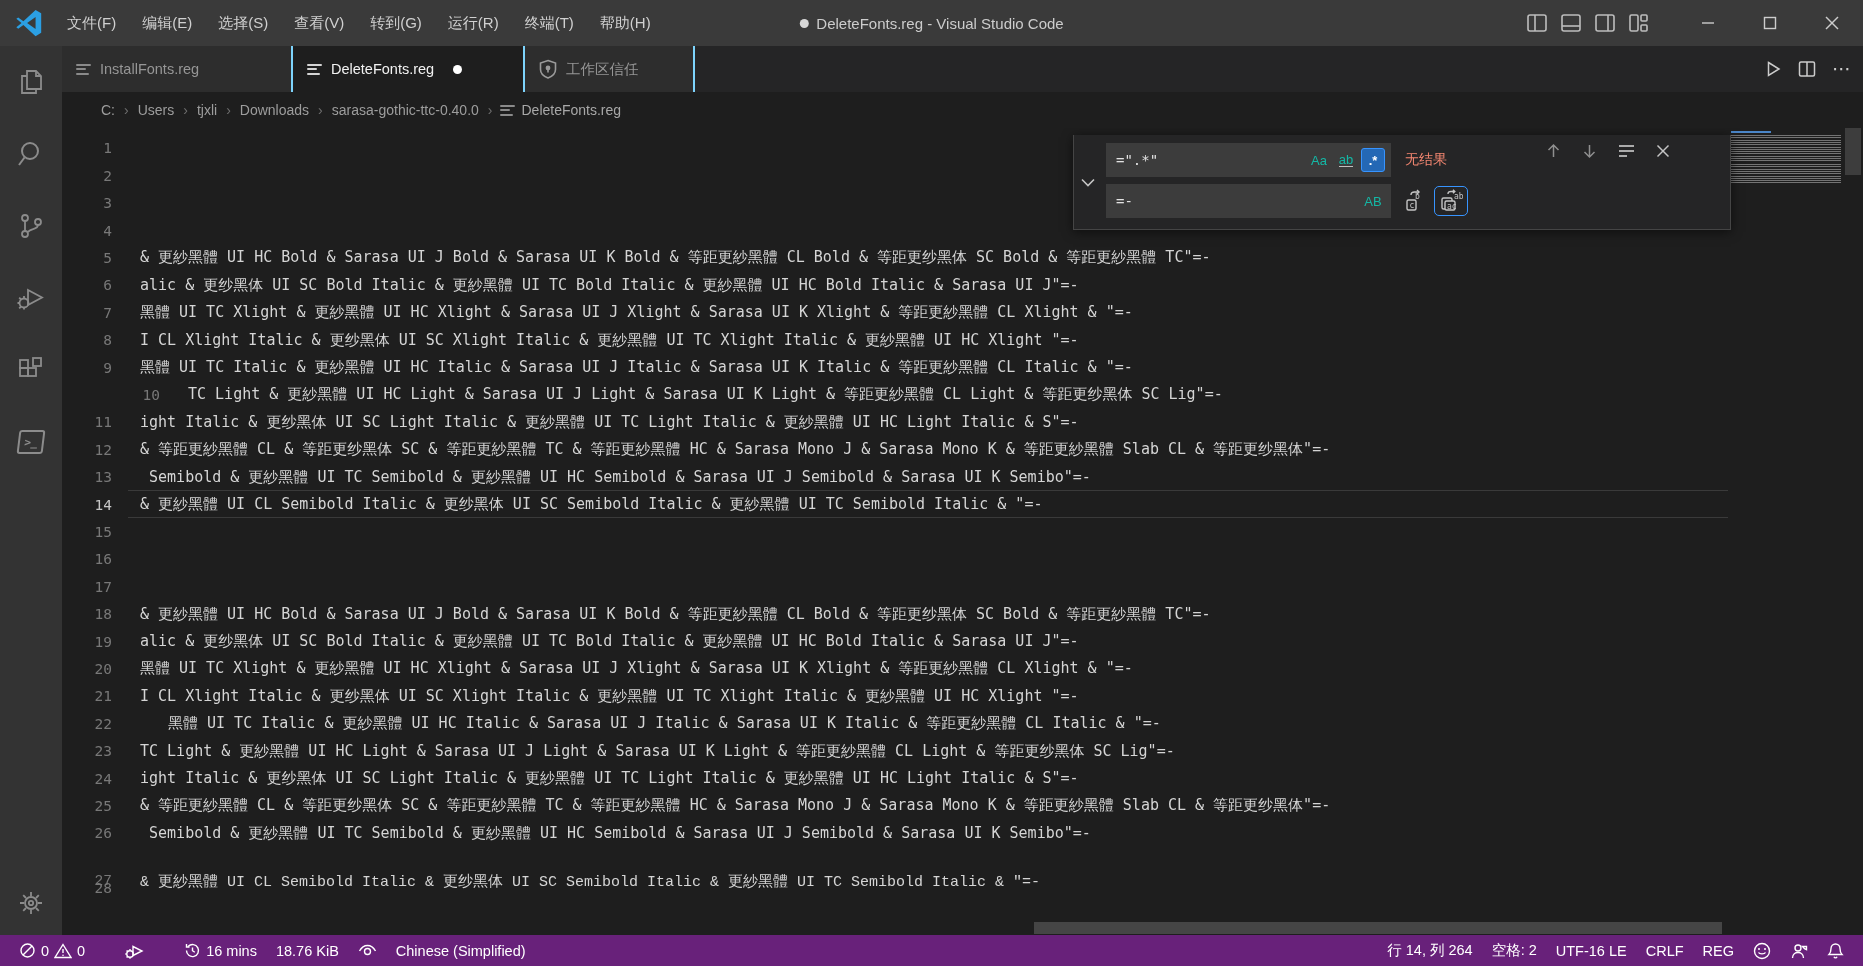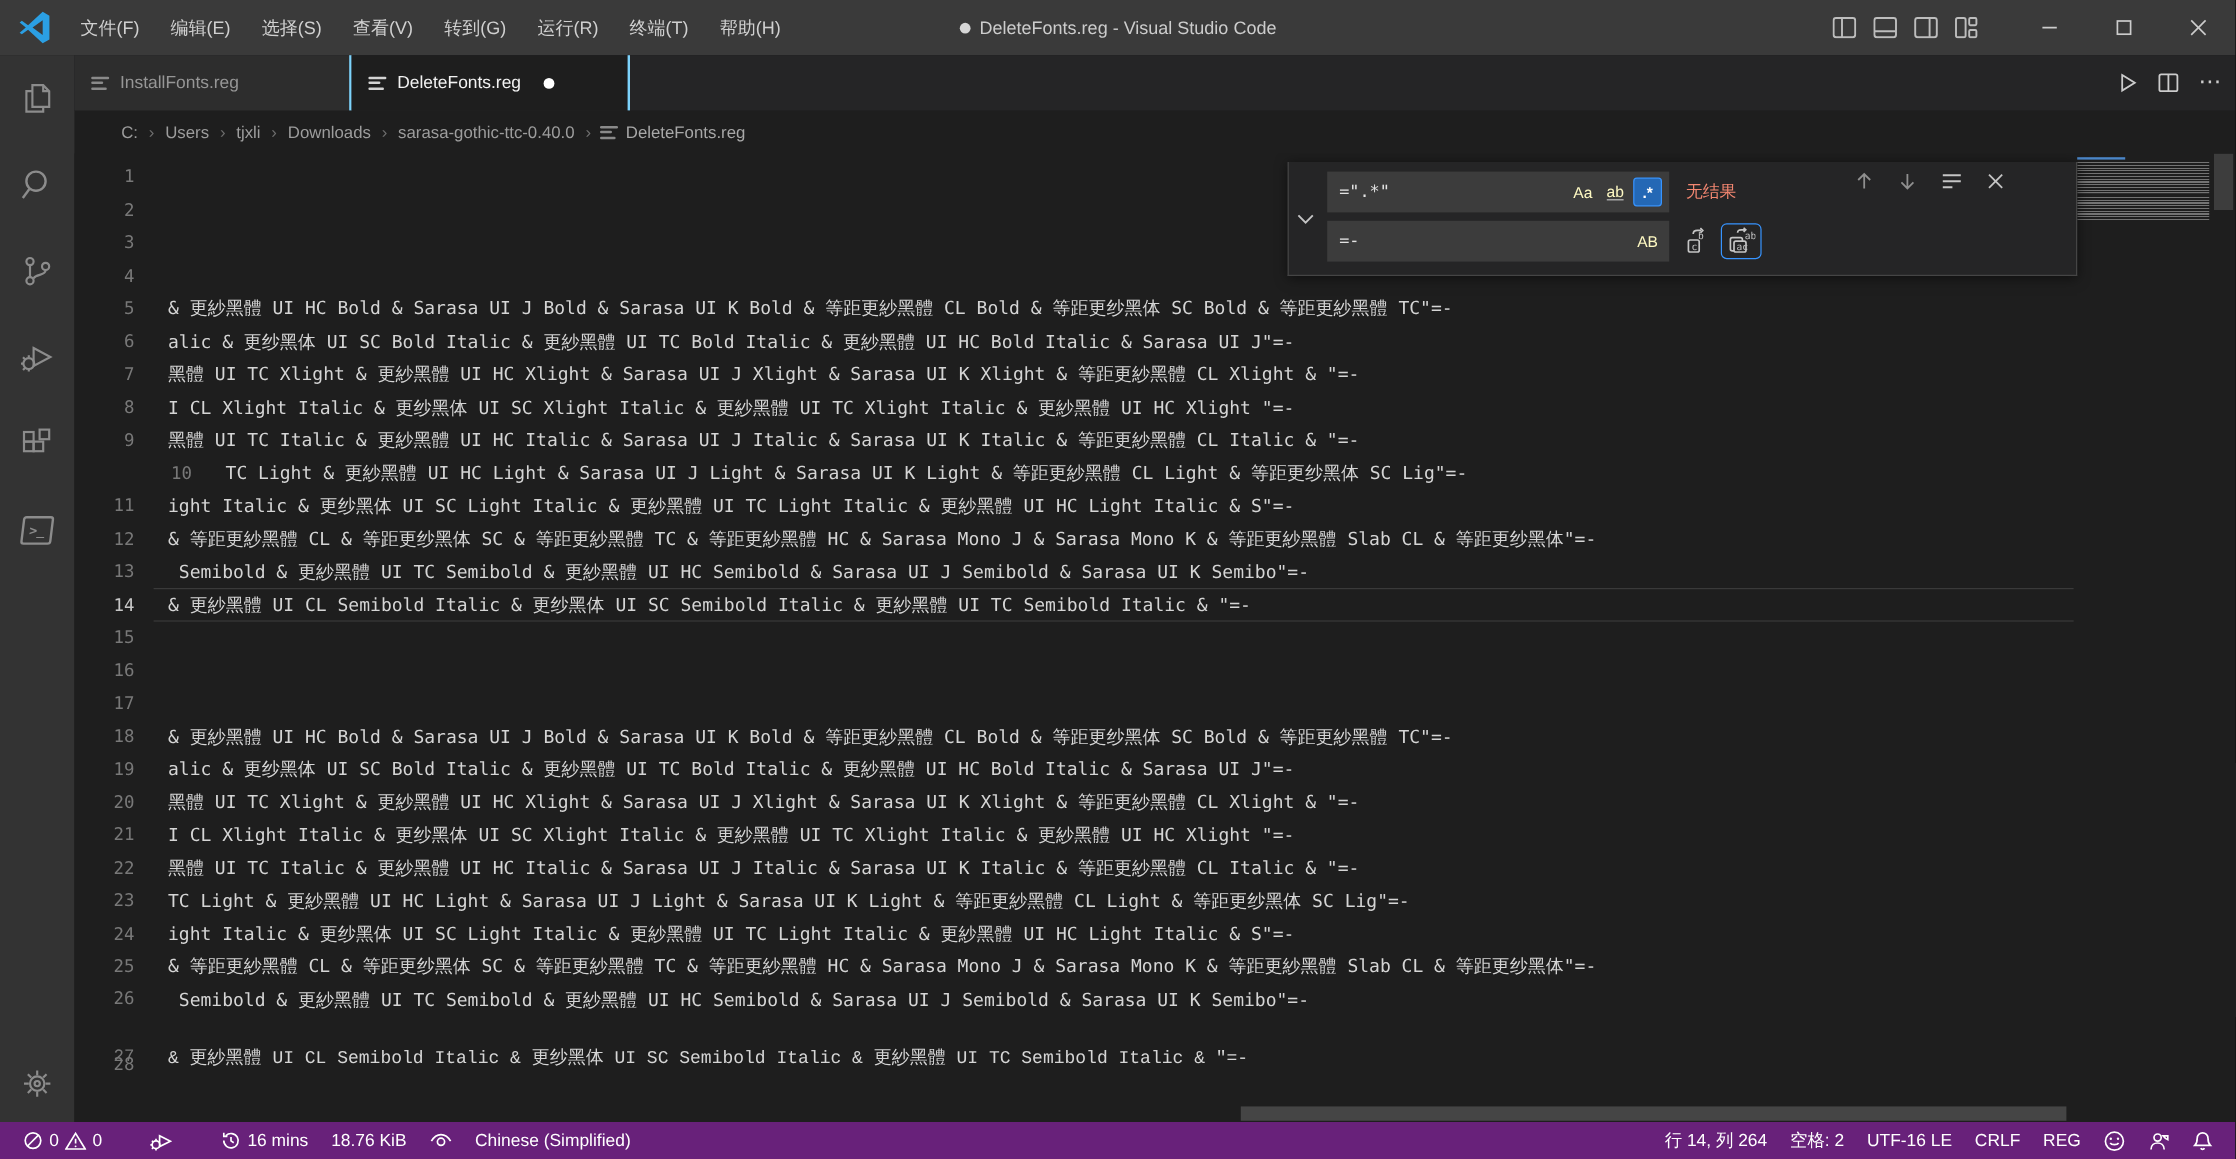--- a/index.html
+++ b/index.html
@@ -61,21 +61,21 @@
   .hscroll { position:absolute; left:972px; top:794px; width:688px; height:12px; background:#454545; }
 
   
   .find-widget { position:absolute; left:1011px; top:7px; width:658px; height:95px; background:#252526; border:1px solid #454545; border-top:none; box-shadow:0 2px 10px rgba(0,0,0,0.55); }
   .fw-toggle { position:absolute; left:4px; top:36px; width:20px; height:22px; display:flex; align-items:center; justify-content:center; color:#c5c5c5; }
   .fw-row { position:absolute; left:32px; display:flex; align-items:center; }
   .fw-row1 { top:8px; }
   .fw-row2 { top:49px; }
   .fw-input { width:285px; height:34px; background:#3c3c3c; display:flex; align-items:center; padding:0 6px 0 10px; }
   .fw-value { font-family:"DejaVu Sans Mono",monospace; font-size:14px; color:#e3e3e3; flex:1; white-space:pre; }
-  .fw-opt { min-width:24px; height:24px; display:flex; align-items:center; justify-content:center; font-size:13px; color:#fef9c3; margin-left:3px; border-radius:3px; }
+  .fw-opt { min-width:24px; height:24px; display:flex; align-items:center; justify-content:center; font-size:13px; color:#14b8a6; margin-left:3px; border-radius:3px; }
   .fw-opt.underline span { border-bottom:1.5px solid #c0c0c0; line-height:1.05; }
   .fw-opt.active { background:#2468b5; border:1px solid #3794ff; color:#ffffff; font-weight:bold; }
   .fw-results { margin-left:14px; font-size:14px; color:#f48771; white-space:nowrap; }
   .fw-nav { position:absolute; display:flex; align-items:center; top:8px; left:472px; gap:21px; }
   .fw-rep-btns { display:flex; align-items:center; margin-left:12px; gap:9px; }
   .fw-allring { border:1.5px solid #3794ff; border-radius:5px; padding:2px 4px; display:flex; align-items:center; }
 
   
   .statusbar { position:absolute; left:0; top:935px; width:1863px; height:31px; background:#68217a; color:#ffffff; display:flex; align-items:center; font-size:14.5px; }
   .sb-left { display:flex; align-items:center; margin-left:14px; gap:9px; }
@@ -220,20 +220,28 @@
     </div>
     <div class="tab active" style="width:232px">
       <span class="reg-icon">
           <i></i>
           <i></i>
           <i></i>
         </span>
       <span>DeleteFonts.reg</span>
       <span class="tab-dot"></span>
     </div>
+    <div class="tab" style="width:170px">
+      <svg width="18" height="20" viewBox="0 0 18 20" fill="none" stroke="#9a9a9a" stroke-width="1.6">
+          <path d="M9 1.5 L16.5 4 v6.5 c0 4.5 -3.5 7 -7.5 8.5 c-4 -1.5 -7.5 -4 -7.5 -8.5 V4 Z"></path>
+          <circle cx="9" cy="9" r="1.6" fill="#9a9a9a"></circle>
+          <path d="M9 10.5 v3"></path>
+        </svg>
+      <span>工作区信任</span>
+    </div>
   </div>
   <div class="editor-actions">
     <span>
         <svg width="18" height="18" viewBox="0 0 18 18" fill="none" stroke="#cccccc" stroke-width="1.5">
           <path d="M4.5 2.5 L15 9 L4.5 15.5 Z"></path>
         </svg>
       </span>
     <span>
         <svg width="18" height="18" viewBox="0 0 18 18" fill="none" stroke="#cccccc" stroke-width="1.5">
           <rect x="1.5" y="2" width="15" height="14" rx="1.5"></rect>
@@ -343,21 +351,21 @@
           <span class="line-text">alic &amp; 更纱黑体 UI SC Bold Italic &amp; 更紗黑體 UI TC Bold Italic &amp; 更紗黑體 UI HC Bold Italic &amp; Sarasa UI J"=-</span>
         </div>
         <div class="code-row" style="top: 526.9px;">
           <span class="line-num">20</span>
           <span class="line-text">黑體 UI TC Xlight &amp; 更紗黑體 UI HC Xlight &amp; Sarasa UI J Xlight &amp; Sarasa UI K Xlight &amp; 等距更紗黑體 CL Xlight &amp; "=-</span>
         </div>
         <div class="code-row" style="top: 554.3px;">
           <span class="line-num">21</span>
           <span class="line-text">I CL Xlight Italic &amp; 更纱黑体 UI SC Xlight Italic &amp; 更紗黑體 UI TC Xlight Italic &amp; 更紗黑體 UI HC Xlight "=-</span>
         </div>
-        <div class="code-row" style="top: 581.7px;">
+        <div class="code-row" style="top: 581.7px; gap: 28px;">
           <span class="line-num">22</span>
           <span class="line-text">黑體 UI TC Italic &amp; 更紗黑體 UI HC Italic &amp; Sarasa UI J Italic &amp; Sarasa UI K Italic &amp; 等距更紗黑體 CL Italic &amp; "=-</span>
         </div>
         <div class="code-row" style="top: 609.1px;">
           <span class="line-num">23</span>
           <span class="line-text">TC Light &amp; 更紗黑體 UI HC Light &amp; Sarasa UI J Light &amp; Sarasa UI K Light &amp; 等距更紗黑體 CL Light &amp; 等距更纱黑体 SC Lig"=-</span>
         </div>
         <div class="code-row" style="top: 636.5px;">
           <span class="line-num">24</span>
           <span class="line-text">ight Italic &amp; 更纱黑体 UI SC Light Italic &amp; 更紗黑體 UI TC Light Italic &amp; 更紗黑體 UI HC Light Italic &amp; S"=-</span>

